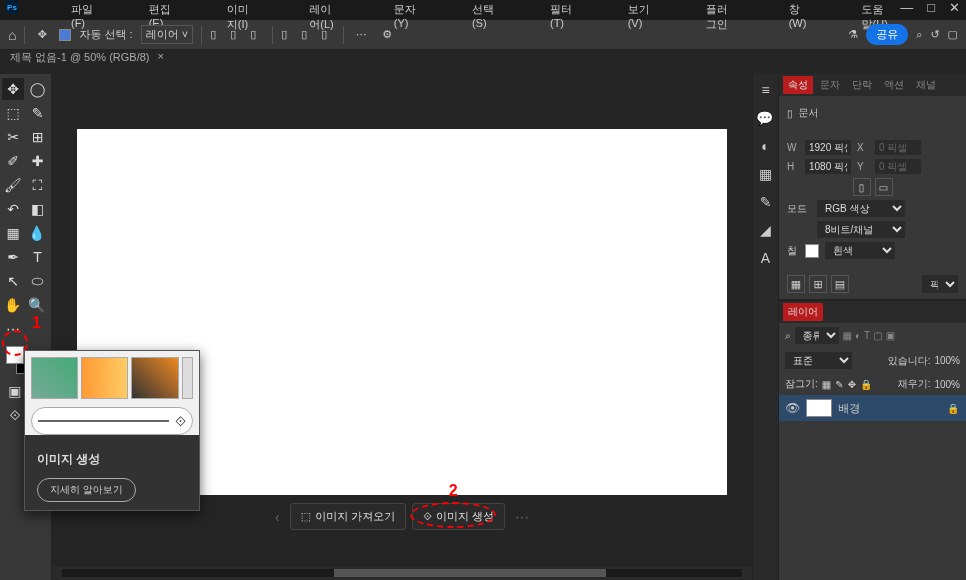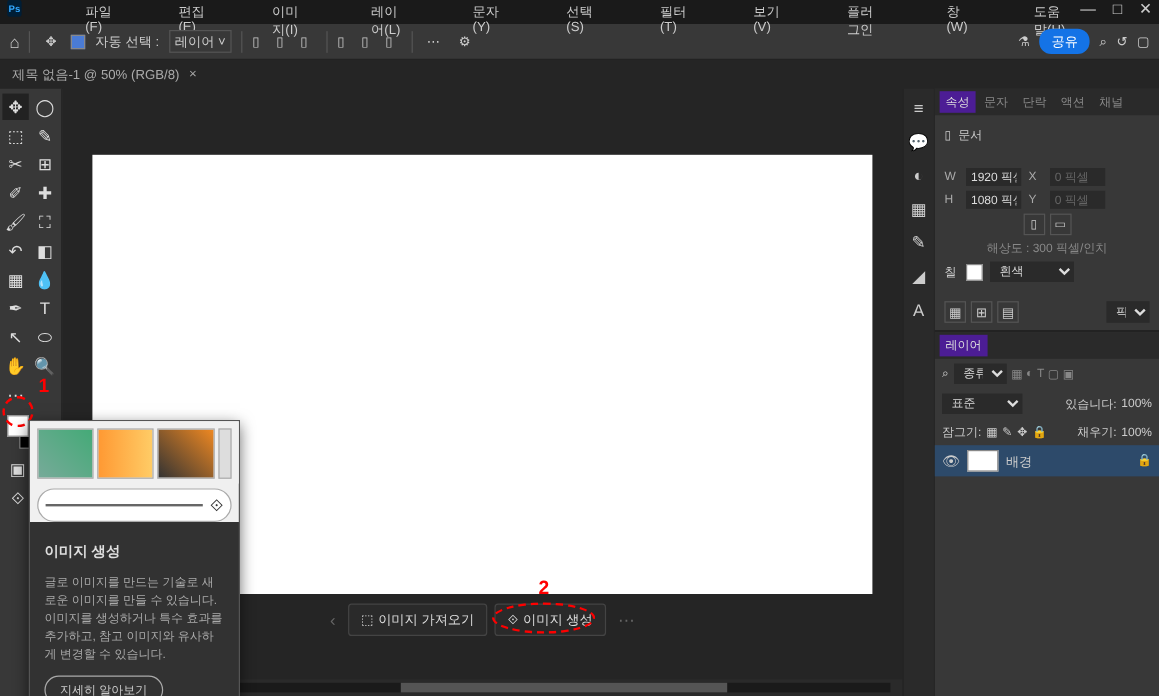--- a/index.html
+++ b/index.html
@@ -15,21 +15,21 @@
     .optbar .home { font-size: 14px; }
     .optbar .divider { width: 1px; height: 18px; background: #555; }
     .optbar .icon-btn { width: 18px; height: 18px; display: flex; align-items: center; justify-content: center; }
     .optbar .checkbox { width: 12px; height: 12px; border: 1px solid #888; background: #4a7bd5; }
     .optbar .select-box { background: #383838; border: 1px solid #555; padding: 1px 4px; font-size: 11px; }
     .optbar .align-group { display: flex; gap: 6px; }
     .optbar .align-icon { width: 14px; height: 14px; }
     .optbar .right { margin-left: auto; display: flex; align-items: center; gap: 8px; }
     .share-btn { background: #1473e6; color: #fff; padding: 3px 10px; border-radius: 10px; font-size: 11px; font-family: Liberation Mono, monospace; }
     
-    .tabbar { height: 24px; background: #252525; display: flex; align-items: center; padding: 0 10px; font-size: 11px; color: #aaa; }
+    .tabbar { height: 24px; background: #252525; display: flex; align-items: flex-start; padding: 0 10px; font-size: 11px; color: #aaa; }
     .tabbar .close { margin-left: 8px; }
     
     .main { display: flex; height: calc(100% - 74px); }
     
     .toolbox { width: 52px; background: #383838; border-right: 1px solid #222; display: grid; grid-template-columns: 1fr 1fr; gap: 2px; padding: 4px 2px; align-content: start; }
     .tool { width: 22px; height: 22px; display: flex; align-items: center; justify-content: center; font-size: 14px; color: #ddd; }
     .tool.active { background: #222; }
     .swatch-area { grid-column: 1/-1; padding: 4px; }
     .swatches { position: relative; width: 28px; height: 28px; }
     .fg-swatch { position: absolute; top: 0; left: 0; width: 18px; height: 18px; background: #fff; border: 1px solid #888; }
@@ -46,21 +46,21 @@
     .tb-btn { background: #2a2a2a; border: 1px solid #444; padding: 5px 10px; font-size: 11px; color: #ddd; border-radius: 3px; display: flex; align-items: center; gap: 4px; }
     .gen-marker { position: absolute; border: 2px dashed red; border-radius: 50%; width: 86px; height: 26px; pointer-events: none; }
     .gen-num { position: absolute; color: red; font-weight: bold; font-size: 16px; top: -22px; left: 50%; transform: translateX(-50%); }
     
     .right-dock { width: 26px; background: #2a2a2a; border-left: 1px solid #222; display: flex; flex-direction: column; align-items: center; gap: 10px; padding-top: 8px; }
     .dock-icon { width: 18px; height: 18px; color: #ccc; font-size: 14px; text-align: center; }
     
     .panels { width: 188px; background: #383838; border-left: 1px solid #222; display: flex; flex-direction: column; }
     .panel-tabs { display: flex; background: #2a2a2a; height: 22px; align-items: center; padding: 0 4px; gap: 2px; font-size: 10px; }
     .panel-tabs .tab { padding: 2px 5px; color: #888; }
-    .panel-tabs .tab.active { color: #ddd; background: #4c1d95; }
+    .panel-tabs .tab.active { color: #ddd; background: #b91c1c; }
     .panel-body { padding: 6px 8px; font-size: 10px; }
     .prop-row { display: flex; align-items: center; gap: 6px; margin: 4px 0; }
     .prop-row label { color: #aaa; width: 12px; }
     .prop-input { background: #2a2a2a; border: none; padding: 2px 4px; width: 46px; font-size: 10px; color: #ddd; }
     .prop-select { background: #2a2a2a; border: none; padding: 2px 4px; font-size: 10px; color: #ddd; width: 88px; }
     .collapse-hdr { display: flex; align-items: center; gap: 4px; padding: 4px 6px; font-size: 10px; color: #ccc; background: #333; border-top: 1px solid #222; }
     .collapse-hdr::before { content: "▾"; font-size: 8px; color: #888; }
     .grid-btns { display: flex; gap: 4px; padding: 6px 8px; }
     .grid-btn { width: 18px; height: 18px; border: 1px solid #555; display: flex; align-items: center; justify-content: center; }
     .layers-panel { flex: 1; border-top: 2px solid #222; }
@@ -243,21 +243,28 @@
       <div class="prop-row">
         <label>H</label>
         <input class="prop-input" value="1080 픽셀" style="">
         <label>Y</label>
         <input class="prop-input" style="color: rgb(102, 102, 102);" value="0 픽셀">
       </div>
       <div class="prop-row" style="justify-content:center;gap:4px;">
         <span class="grid-btn">▯</span>
         <span class="grid-btn">▭</span>
       </div>
-      <div class="prop-row" style="justify-content:center;color:#888;">해상도 : 300 픽셀/인치</div>
+      <div class="prop-row">
+        <span style="width:24px;">모드</span>
+        <select class="prop-select"><option>RGB 색상</option></select>
+      </div>
+      <div class="prop-row">
+        <span style="width:24px;"></span>
+        <select class="prop-select"><option>8비트/채널</option></select>
+      </div>
       <div class="prop-row">
         <span style="width:12px;">칠</span>
         <span style="width:14px;height:14px;background:#fff;border:1px solid #888;"></span>
         <select class="prop-select" style="width:70px;"><option>흰색</option></select>
       </div>
     </div>
     <div class="grid-btns">
       <span class="grid-btn">▦</span>
       <span class="grid-btn">⊞</span>
       <span class="grid-btn">▤</span>
@@ -311,21 +318,20 @@
       <div class="preview-thumb" style="background:linear-gradient(45deg,#333,#e82);"></div>
       <div class="preview-thumb" style="background:#ddd;width:12px;"></div>
     </div>
     <div class="tooltip-bar">
       <div class="line"></div>
       <span class="gen-icon">⟐</span>
     </div>
   </div>
   <div class="tooltip-content">
     <div class="tooltip-title">이미지 생성</div>
-    <div class="tooltip-desc">글로 이미지를 만드는 기술로 새로운 이미지를 만들 수 있습니다. 이미지를 생성하거나 특수 효과를 추가하고, 참고 이미지와 유사하게 변경할 수 있습니다.</div>
     <div class="tooltip-btn">지세히 알아보기</div>
   </div>
 </div>
 
 <div class="statusbar">
   <div class="hscroll">
     <div class="hscroll-thumb"></div>
   </div>
 </div>
 

